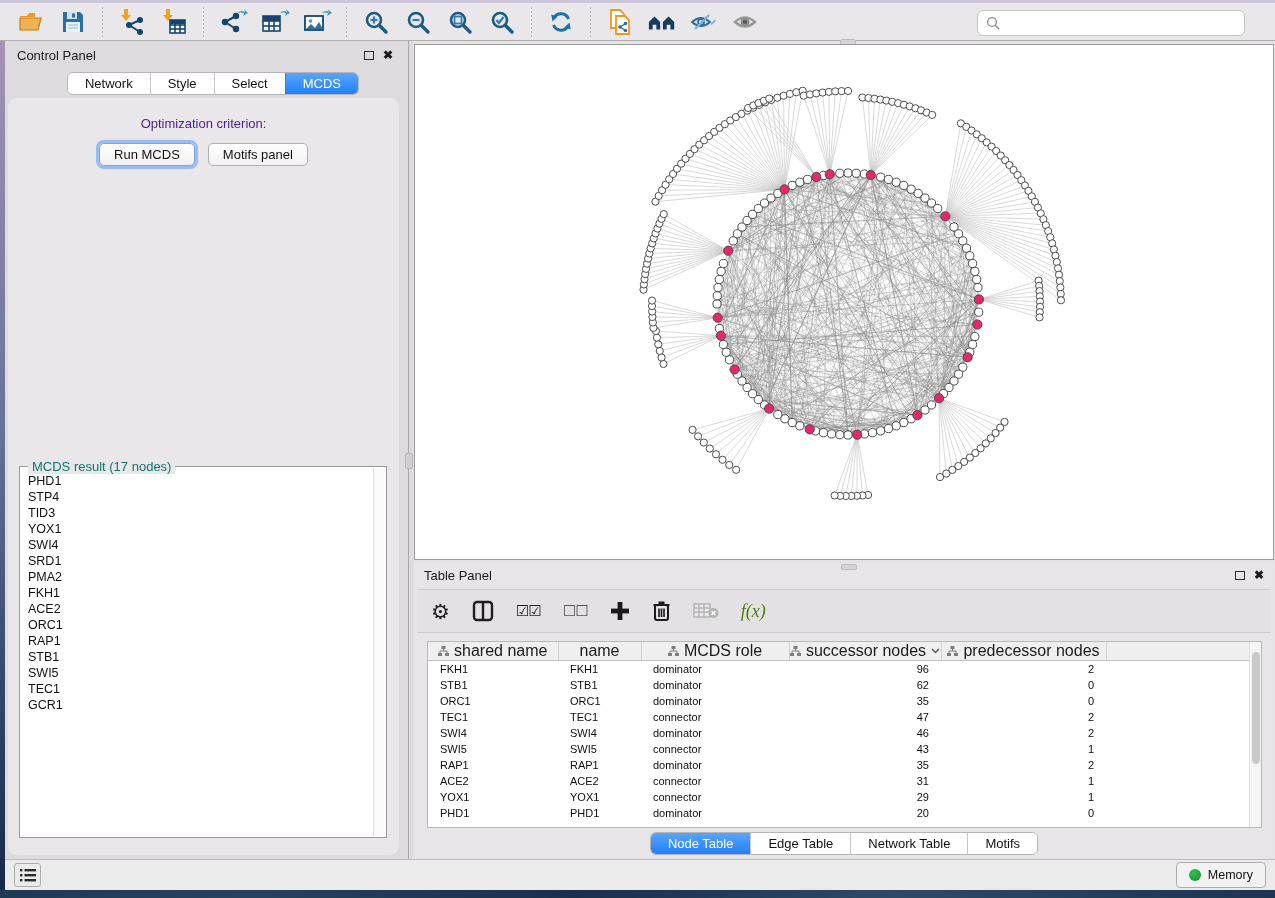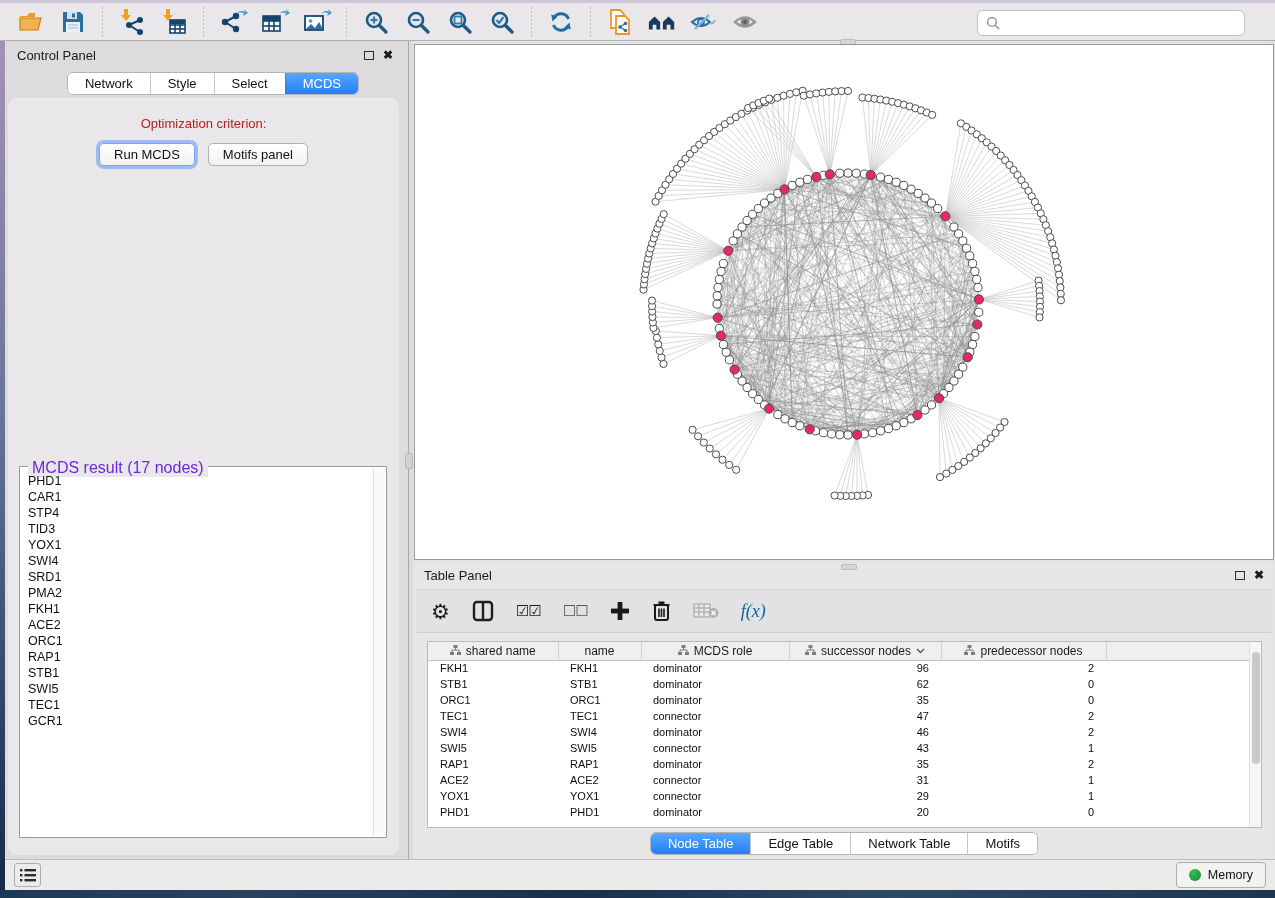--- a/index.html
+++ b/index.html
@@ -35,38 +35,38 @@
   .panel-btns { margin-left:auto; display:flex; align-items:center; gap:9px; }
   .float-box { width:10px; height:9px; border:1.5px solid #2c2c2c; display:inline-block; }
   .close-x { font-size:12px; font-weight:bold; color:#1c1c1c; line-height:1; }
   #cp-tabs { left:8px; top:31px; width:100%; display:flex; justify-content:center; }
   .seg { display:flex; border:1px solid #b5b5b5; border-radius:6px; overflow:hidden; background:#fff; height:23px; }
   .seg-item { padding:0 17px; font-size:13px; color:#111; display:flex; align-items:center;
     border-left:1px solid #c6c6c6; background:#fff; cursor:default; }
   .seg-item:first-child { border-left:none; }
   .seg-item.sel { background:linear-gradient(#5aa5fb,#2180f8); color:#fff; border-left-color:#2f7fe0; }
   #cp-content { left:3px; top:57px; width:391px; height:757px; background:#e9e7e9; border-radius:9px; }
-  #opt-label { display:block; text-align:center; margin-top:18px; font-size:13px; color:#b91c1c; }
+  #opt-label { display:block; text-align:center; margin-top:18px; font-size:13px; color:#4c1d95; }
   #criterion-combo { margin:9px auto 0; width:310px; height:23px; background:#fff; border:1px solid #b4b4b4;
     border-radius:5px; display:flex; align-items:center; position:relative; }
   #criterion-combo .combo-text { font-size:13px; color:#111; padding-left:9px; flex:1; white-space:nowrap; }
   .spinner { width:19px; height:23px; margin:-1px -1px 0 0; border-radius:0 5px 5px 0;
     background:linear-gradient(#6cb0fc,#2b7ff2); display:flex; flex-direction:column;
     align-items:center; justify-content:center; gap:2px; }
   .spinner i { width:0; height:0; border-left:4px solid transparent; border-right:4px solid transparent; }
   .spinner .up { border-bottom:4px solid #fff; }
   .spinner .down { border-top:4px solid #fff; }
   #cp-buttons { margin-top:12px; display:flex; justify-content:center; gap:13px; }
   .mac-btn { height:23px; padding:0 14px; font-size:13px; color:#111; background:linear-gradient(#ffffff,#f1f1f1);
     border:1px solid #b0b0b0; border-radius:5px; font-family:"Liberation Sans",sans-serif; }
   .mac-btn.focus { box-shadow:0 0 0 3px rgba(110,165,250,.65); border-color:#7aa6e8; }
   #mcds-result { position:absolute; left:11px; top:368px; width:368px; height:372px;
     border:1px solid #9a9a9a; background:#fff; }
   #mcds-legend { position:absolute; left:8px; top:-8px; background:#e9e7e9; padding:0 4px;
-    font-size:16px; color:#6d28d9; }
+    font-size:13px; color:#0f766e; }
   #mcds-list { position:absolute; left:2px; top:6px; right:14px; bottom:2px; overflow:hidden;
     font-size:12.5px; color:#111; line-height:16px; padding-left:6px; list-style:none; }
   #mcds-scroll { position:absolute; right:1px; top:1px; width:12px; bottom:1px; background:#fafafa;
     border-left:1px solid #e3e3e3; }
 
   
   #v-splitter { left:400px; top:0; width:8px; height:818px; background:#dddbdd; }
   #v-splitter .line { position:absolute; left:3px; top:0; width:1px; height:100%; background:#a9a9a9; }
   .grip-v { position:absolute; left:0; top:412px; width:8px; height:16px; background:#d2d0d2;
     border:1px solid #b8b8b8; border-radius:2px; }
@@ -88,26 +88,26 @@
 
   
   #table-panel { left:1px; top:522px; width:860px; height:296px; background:#e7e5e7; }
   #tp-header { height:24px; display:flex; align-items:center; padding:0 10px; position:relative; }
   #tp-title { font-size:13px; color:#1a1a1a; }
   #tp-toolbar { margin:2px 3px 0; height:44px; background:#e3e1e3; border-top:1px solid #d0d0d0;
     border-bottom:1px solid #cccccc; display:flex; align-items:center; padding-left:14px; gap:22px; }
   .tt-icon { display:flex; align-items:center; justify-content:center; color:#1f1f1f; }
   .tt-gear { font-size:21px; line-height:1; }
   .tt-check { font-size:15px; letter-spacing:-1px; }
-  .tt-fx { font-family:"Liberation Serif",serif; font-style:italic; font-size:18px; color:#0369a1; }
+  .tt-fx { font-family:"Liberation Serif",serif; font-style:italic; font-size:18px; color:#4d7c0f; }
   #table-wrap { position:absolute; left:13px; top:78px; right:12px; height:187px; background:#fff;
     border:1px solid #b9b9b9; overflow:hidden; }
   #tbl { border-collapse:collapse; width:100%; table-layout:fixed; }
   #tbl thead th { height:18px; background:#efefef; border-right:1px solid #d2d2d2; border-bottom:1px solid #c4c4c4;
-    font-size:12px; font-weight:normal; color:#1b1b1b; text-align:left; position:relative; white-space:nowrap; }
+    font-size:16px; font-weight:normal; color:#1b1b1b; text-align:left; position:relative; white-space:nowrap; }
   #tbl thead th .hdr-inner { display:flex; align-items:center; justify-content:center; gap:5px; }
   #tbl tbody td { height:16px; font-size:11px; color:#0e0e0e; padding:0 12px; white-space:nowrap; }
   #tbl tbody td.num { text-align:right; }
   #tbl-scroll { position:absolute; right:0; top:0; width:12px; bottom:0; background:#f6f6f6; border-left:1px solid #e0e0e0; }
   #tbl-thumb { position:absolute; left:2px; top:10px; width:8px; height:112px; background:#c9c9c9; border-radius:4px; }
   #tp-tabs { position:absolute; left:0; right:0; top:269px; display:flex; justify-content:center; }
 
   
   #status-bar { left:5px; top:859px; width:1270px; height:31px; background:#ebebeb; border-top:1px solid #bcbcbc;
     display:flex; align-items:center; padding:0 9px; }
@@ -297,21 +297,20 @@
     <div id="cp-content" class="abs">
       <span id="opt-label">Optimization criterion:</span>
       <div id="cp-buttons">
         <button class="mac-btn focus">Run MCDS</button>
         <button class="mac-btn">Motifs panel</button>
       </div>
       <div id="mcds-result">
         <span id="mcds-legend">MCDS result (17 nodes)</span>
         <ul id="mcds-list">
             <li>PHD1</li>
-            <li>CAR1</li>
             <li>STP4</li>
             <li>TID3</li>
             <li>YOX1</li>
             <li>SWI4</li>
             <li>SRD1</li>
             <li>PMA2</li>
             <li>FKH1</li>
             <li>ACE2</li>
             <li>ORC1</li>
             <li>RAP1</li>

